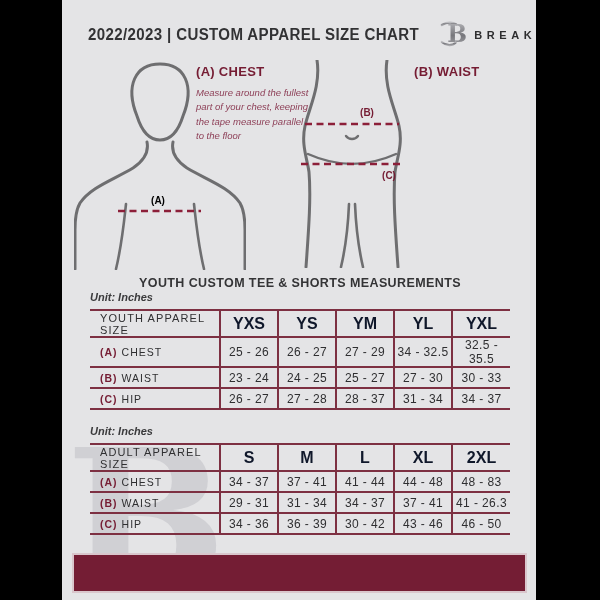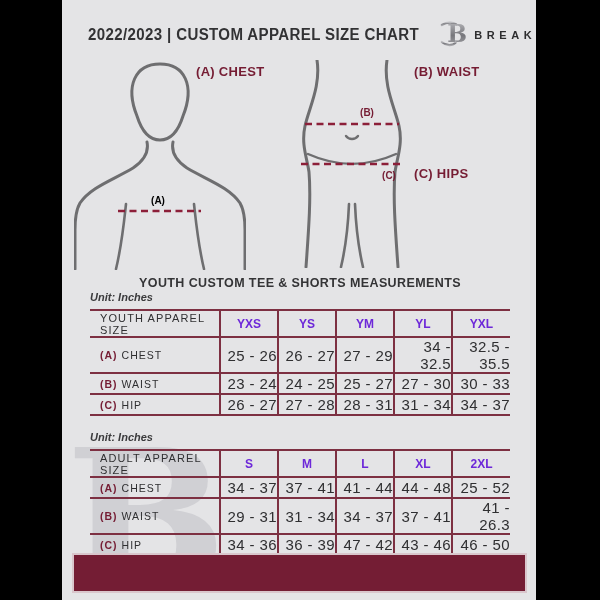--- a/index.html
+++ b/index.html
@@ -38,23 +38,23 @@
   .inst-c{left:352px;top:110px;width:126px;}
   
   .tables{position:absolute;top:276px;left:28px;width:420px;z-index:1;}
   .tbl-title{text-align:center;font-size:12.5px;font-weight:bold;color:#343436;letter-spacing:.4px;margin:0;}
   .tbl-unit{font-size:11px;font-style:italic;font-weight:bold;color:#3a3a3c;margin:1px 0 6px;}
   table{border-collapse:collapse;width:420px;table-layout:fixed;background:transparent;}
   col.c-lab{width:130px;} col.c-sz{width:58px;}
   th,td{border-top:2px solid #7d3042;padding:0;}
   tbody tr:last-child td{border-bottom:2px solid #7d3042;}
   th+th,td+td{border-left:2px solid #7d3042;}
-  th{height:25px;font-size:12px;font-weight:bold;color:#6d28d9;text-align:center;}
+  th{height:25px;font-size:16px;font-weight:bold;color:#0f172a;text-align:center;}
   th.lab{text-align:left;padding-left:10px;font-weight:normal;font-size:11px;letter-spacing:1.1px;color:#2f2f31;}
-  td{height:19px;text-align:right;font-size:15px;color:#2f2f31;letter-spacing:.4px;}
+  td{height:19px;text-align:center;font-size:12px;color:#2f2f31;letter-spacing:.4px;}
   td.lab{text-align:left;padding-left:10px;font-size:10.5px;letter-spacing:1px;}
   td.lab .pfx{color:#751c33;font-weight:bold;margin-right:4px;}
   .tbl-gap{height:14px;}
   
   .watermark{
     position:absolute;left:4px;top:424px;z-index:0;
     font-family:"DejaVu Serif",serif;font-weight:bold;font-size:190px;line-height:1;
     color:rgba(168,168,175,.33);user-select:none;
   }
   .footer-band{
@@ -102,20 +102,21 @@
         <g>
           <path d="M44,153 L127,153" fill="none" stroke="#8c1f39" stroke-width="2.4" stroke-dasharray="7,4.5"></path>
           <text x="84" y="146" text-anchor="middle" font-size="10" font-weight="bold" fill="#75
 
 1c33" font-family="Liberation Sans, sans-serif">(A)</text>
         </g>
       </svg>
 
       <div class="inst inst-a">
         <h3>(A) CHEST</h3>
+        <p>Measure around the fullest part of your chest, keeping the tape measure parallel to the floor</p>
       </div>
 
       <svg class="fig-lower" width="122" height="208" viewBox="0 0 122 208">
         <g fill="none" stroke="#6e6e70" stroke-width="3" stroke-linecap="round">
           <path d="M26,0 C30,26 18,48 14,66 C10,84 16,98 18,112 C20,136 18,166 15,207"></path>
           <path d="M96,0 C92,26 104,48 108,66 C112,84 106,98 104,112 C102,136 104,166 107,207"></path>
           <path d="M17,94 C46,107 76,107 105,94" stroke-width="2.4"></path>
           <path d="M55,76 C58,80 64,80 67,76" stroke-width="2.4"></path>
           <path d="M58,144 C57,168 54,190 50,207" stroke-width="2.6"></path>
           <path d="M64,144 C65,168 68,190 72,207" stroke-width="2.6"></path>
@@ -128,21 +129,20 @@
           <path d="M10,104 L112,104" fill="none" stroke="#8c1f39" stroke-width="2.4" stroke-dasharray="7,4.5"></path>
           <text x="98" y="119" text-anchor="middle" font-size="10" font-weight="bold" fill="#751c33" font-family="Liberation Sans, sans-serif">(C)</text>
         </g>
       </svg>
 
       <div class="inst inst-b">
         <h3>(B) WAIST</h3>
       </div>
 
       <div class="inst inst-c">
-        <h3>(C) HIPS</h3>
       </div>
     </div>
 
     <div class="tables">
 
       <p class="tbl-title">YOUTH CUSTOM TEE &amp; SHORTS MEASUREMENTS</p>
       <p class="tbl-unit">Unit: Inches</p>
 
       <table>
         <colgroup>
@@ -177,21 +177,21 @@
             <td>23 - 24</td>
             <td>24 - 25</td>
             <td>25 - 27</td>
             <td>27 - 30</td>
             <td>30 - 33</td>
           </tr>
           <tr>
             <td class="lab"><span class="pfx">(C)</span><span>HIP</span></td>
             <td>26 - 27</td>
             <td>27 - 28</td>
-            <td>28 - 31</td>
+            <td>28 - 37</td>
             <td>31 - 34</td>
             <td>34 - 37</td>
           </tr>
         </tbody>
       </table>
 
       <div class="tbl-gap"></div>
 
       <p class="tbl-unit">Unit: Inches</p>
 
@@ -214,35 +214,35 @@
             <th>2XL</th>
           </tr>
         </thead>
         <tbody>
           <tr>
             <td class="lab"><span class="pfx">(A)</span><span>CHEST</span></td>
             <td>34 - 37</td>
             <td>37 - 41</td>
             <td>41 - 44</td>
             <td>44 - 48</td>
-            <td>25 - 52</td>
+            <td>48 - 83</td>
           </tr>
           <tr>
             <td class="lab"><span class="pfx">(B)</span><span>WAIST</span></td>
             <td>29 - 31</td>
             <td>31 - 34</td>
             <td>34 - 37</td>
             <td>37 - 41</td>
             <td>41 - 26.3</td>
           </tr>
           <tr>
             <td class="lab"><span class="pfx">(C)</span><span>HIP</span></td>
             <td>34 - 36</td>
             <td>36 - 39</td>
-            <td>47 - 42</td>
+            <td>30 - 42</td>
             <td>43 - 46</td>
             <td>46 - 50</td>
           </tr>
         </tbody>
       </table>
     </div>
 
     <div class="watermark">B</div>
     <div class="footer-band"></div>
 

